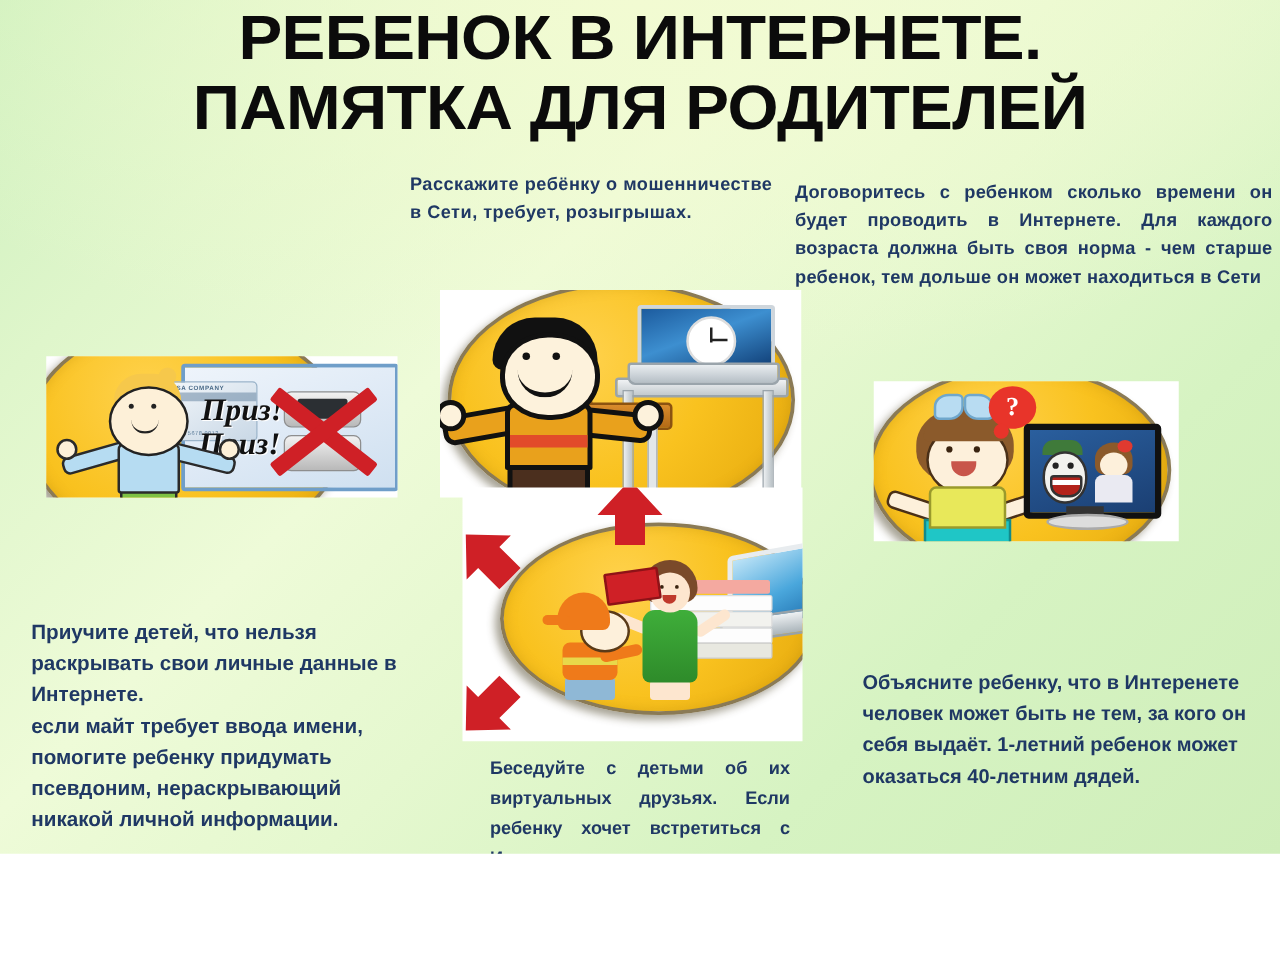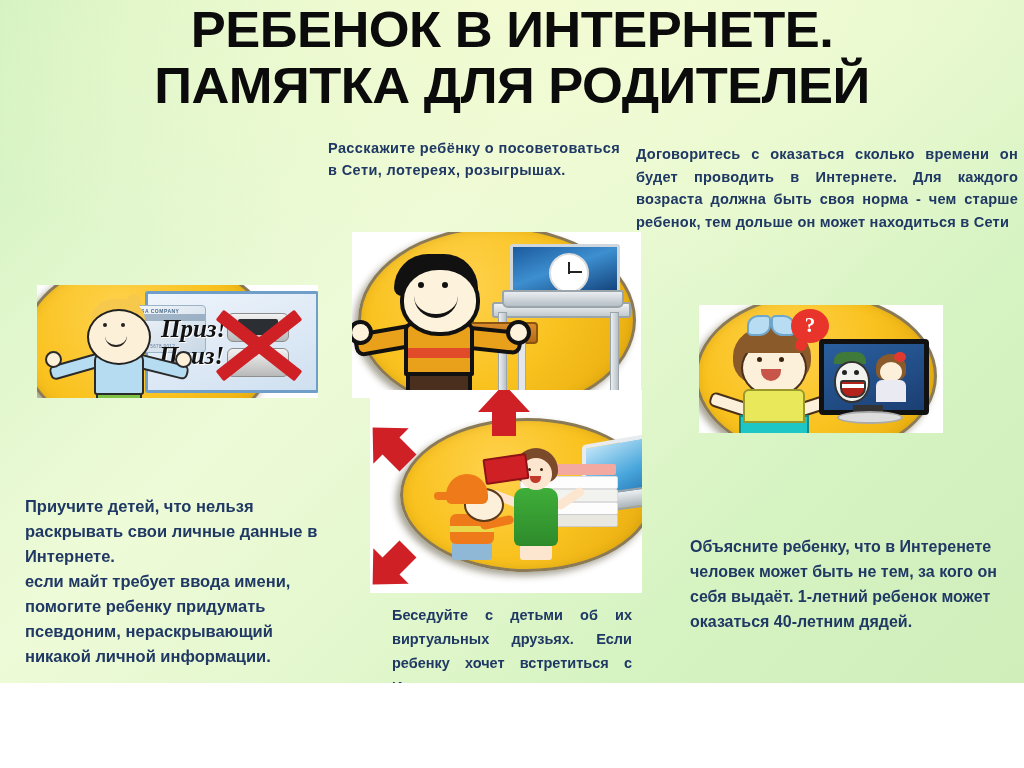--- a/index.html
+++ b/index.html
@@ -274,22 +274,22 @@
 </head>
 <body>
 
 <div id="slide">
 
   <div class="title">
     <span>РЕБЕНОК В ИНТЕРНЕТЕ.</span>
     <span class="l2">ПАМЯТКА ДЛЯ РОДИТЕЛЕЙ</span>
   </div>
 
-  <div class="txt t-fraud">Расскажите ребёнку о посоветоваться в Сети, лотереях, розыгрышах.</div>
-  <div class="txt t-time">Договоритесь с оказаться сколько времени он будет проводить в Интернете. Для каждого возраста должна быть своя норма - чем старше ребенок,  тем дольше он может находиться в Сети</div>
+  <div class="txt t-fraud">Расскажите ребёнку о мошенничестве в Сети, требует, розыгрышах.</div>
+  <div class="txt t-time">Договоритесь с ребенком сколько времени он будет проводить в Интернете. Для каждого возраста должна быть своя норма - чем старше ребенок,  тем дольше он может находиться в Сети</div>
   <div class="txt t-private" style="white-space:pre-line">Приучите детей, что нельзя раскрывать свои личные данные в Интернете.
 если майт требует ввода имени, помогите ребенку придумать псевдоним, нераскрывающий никакой личной информации.</div>
   <div class="txt t-friends">Беседуйте с детьми об их виртуальных друзьях. Если ребенку хочет встретиться с Интернет-другом, то перед этим он обязательно должен посоветоваться с родителями.</div>
   <div class="txt t-stranger">Объясните ребенку, что в Интеренете человек может быть не тем, за кого он себя выдаёт. 1-летний ребенок может оказаться 40-летним дядей.</div>
 
   <div class="pic" id="pic-prize">
     <div class="oval"></div>
 
     <div class="pz-screen"></div>
     <div class="pz-card">

